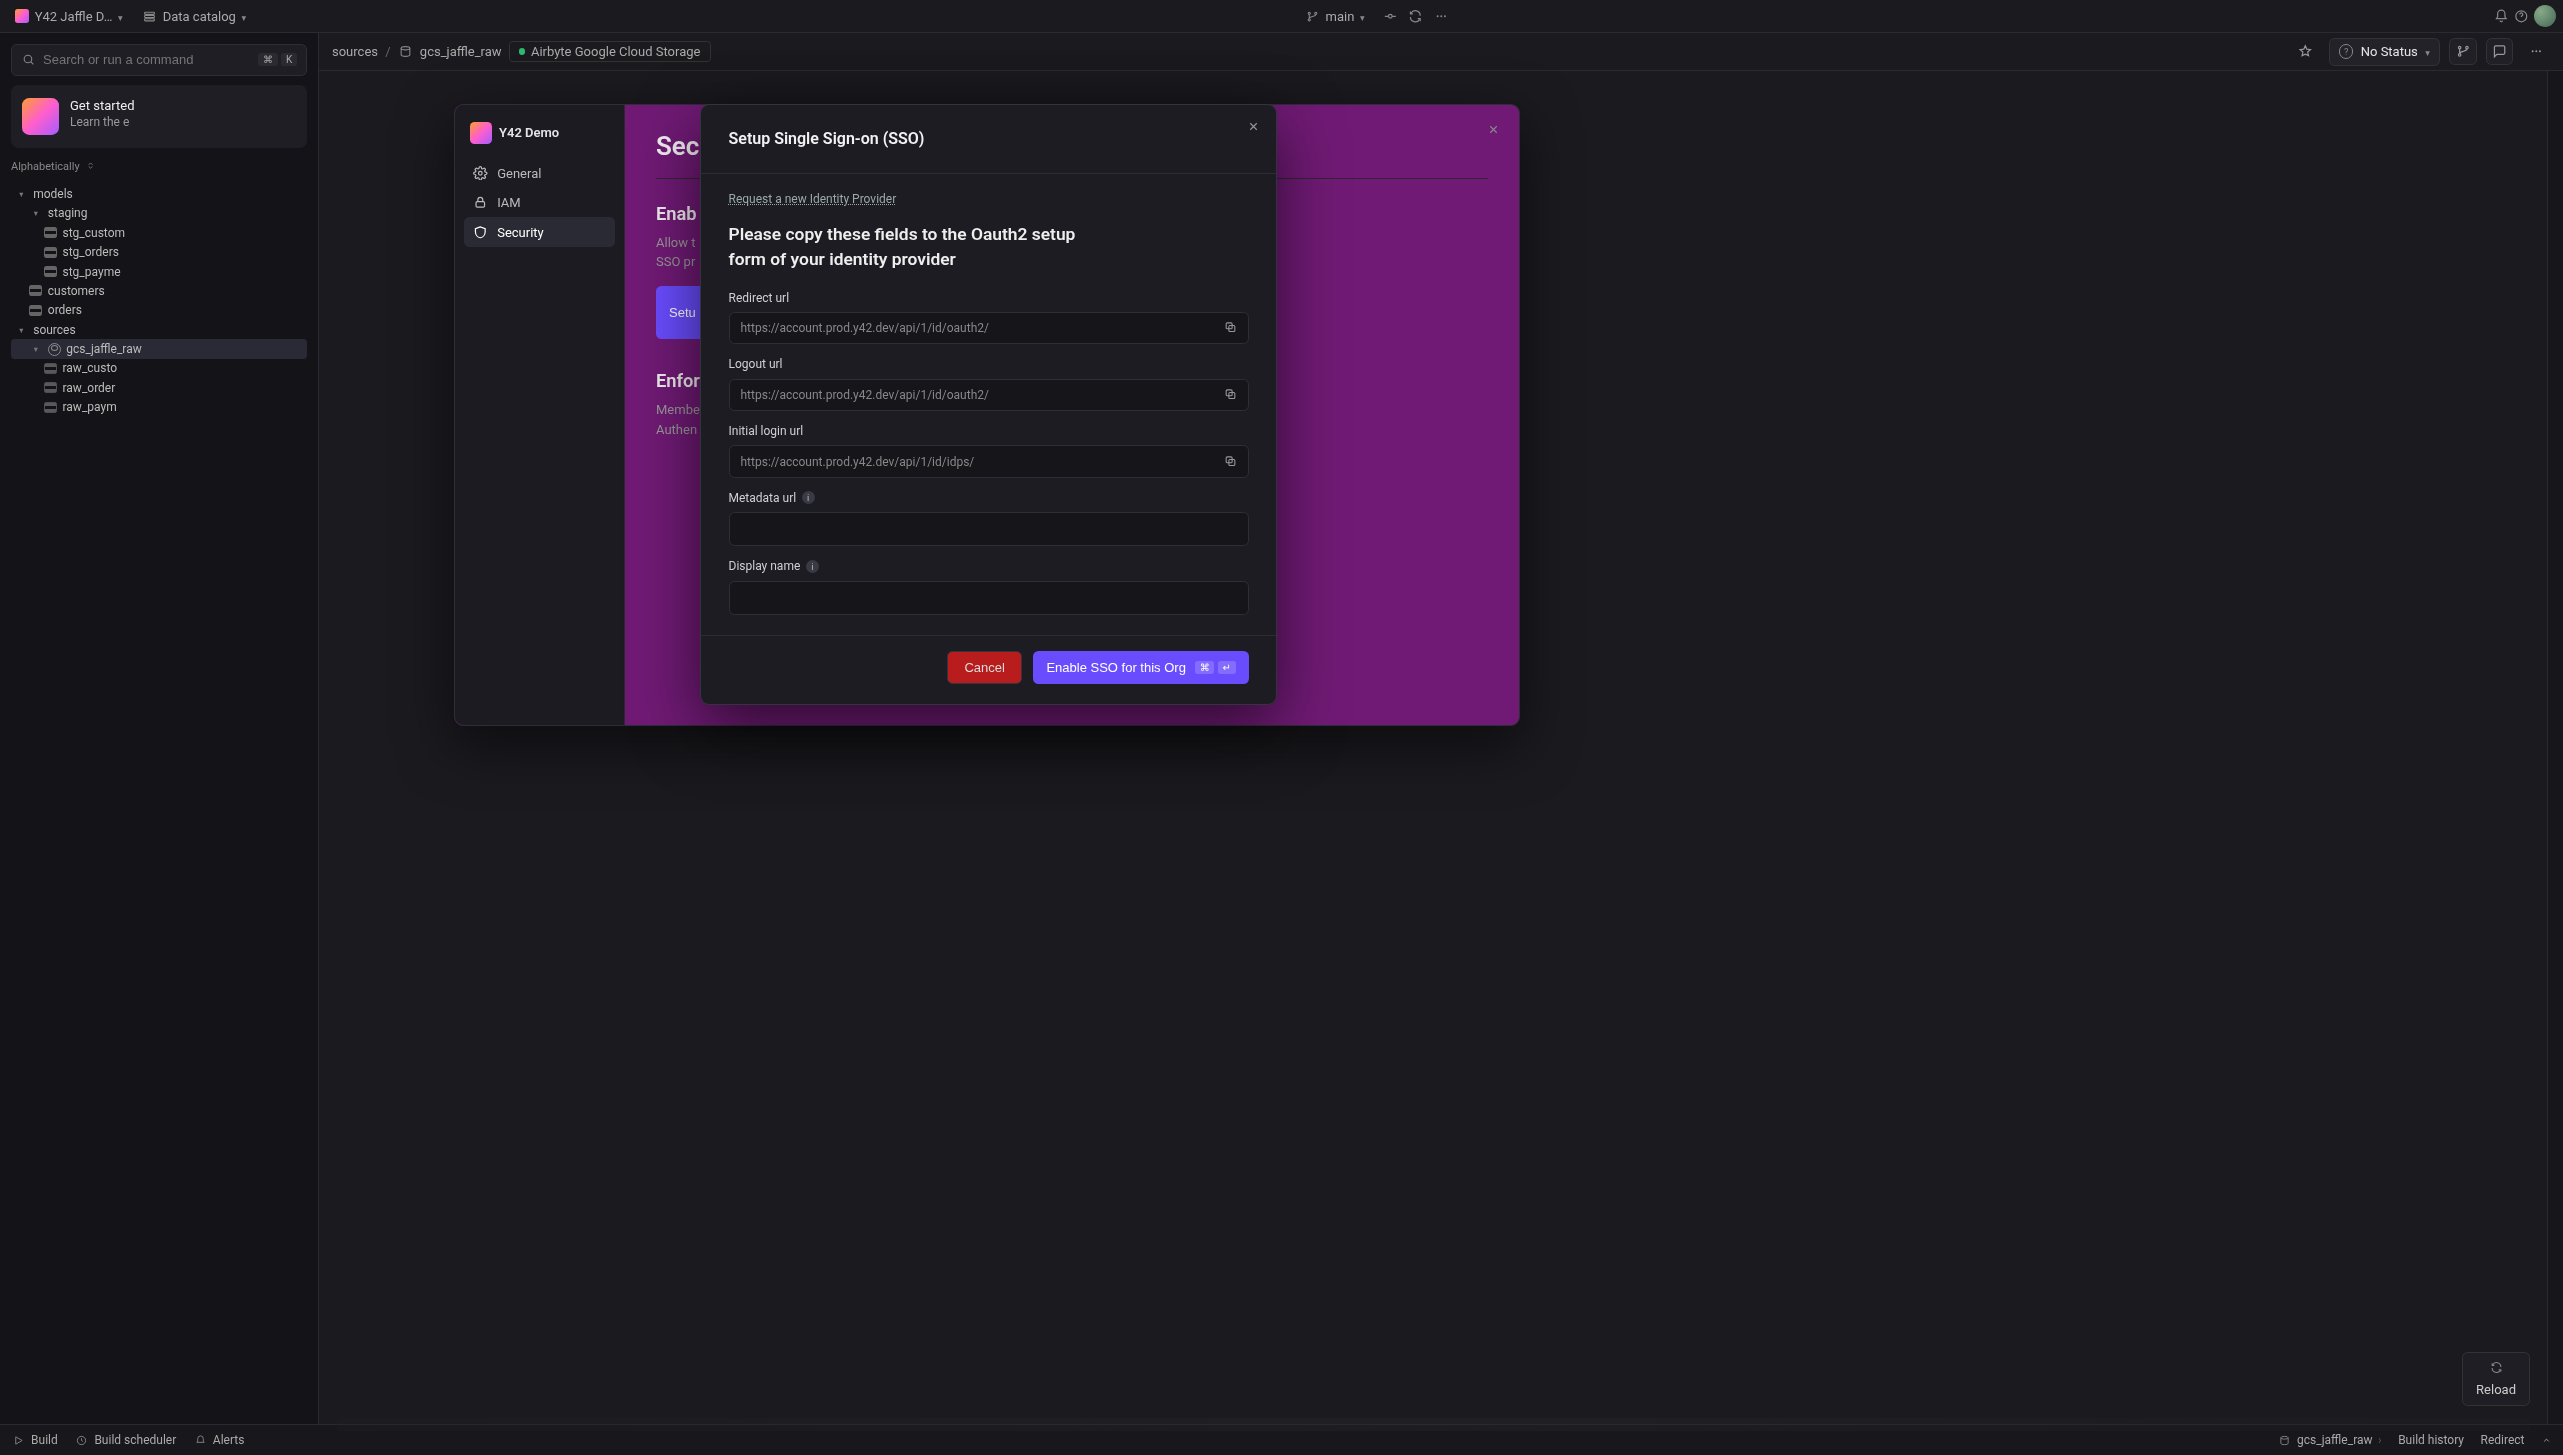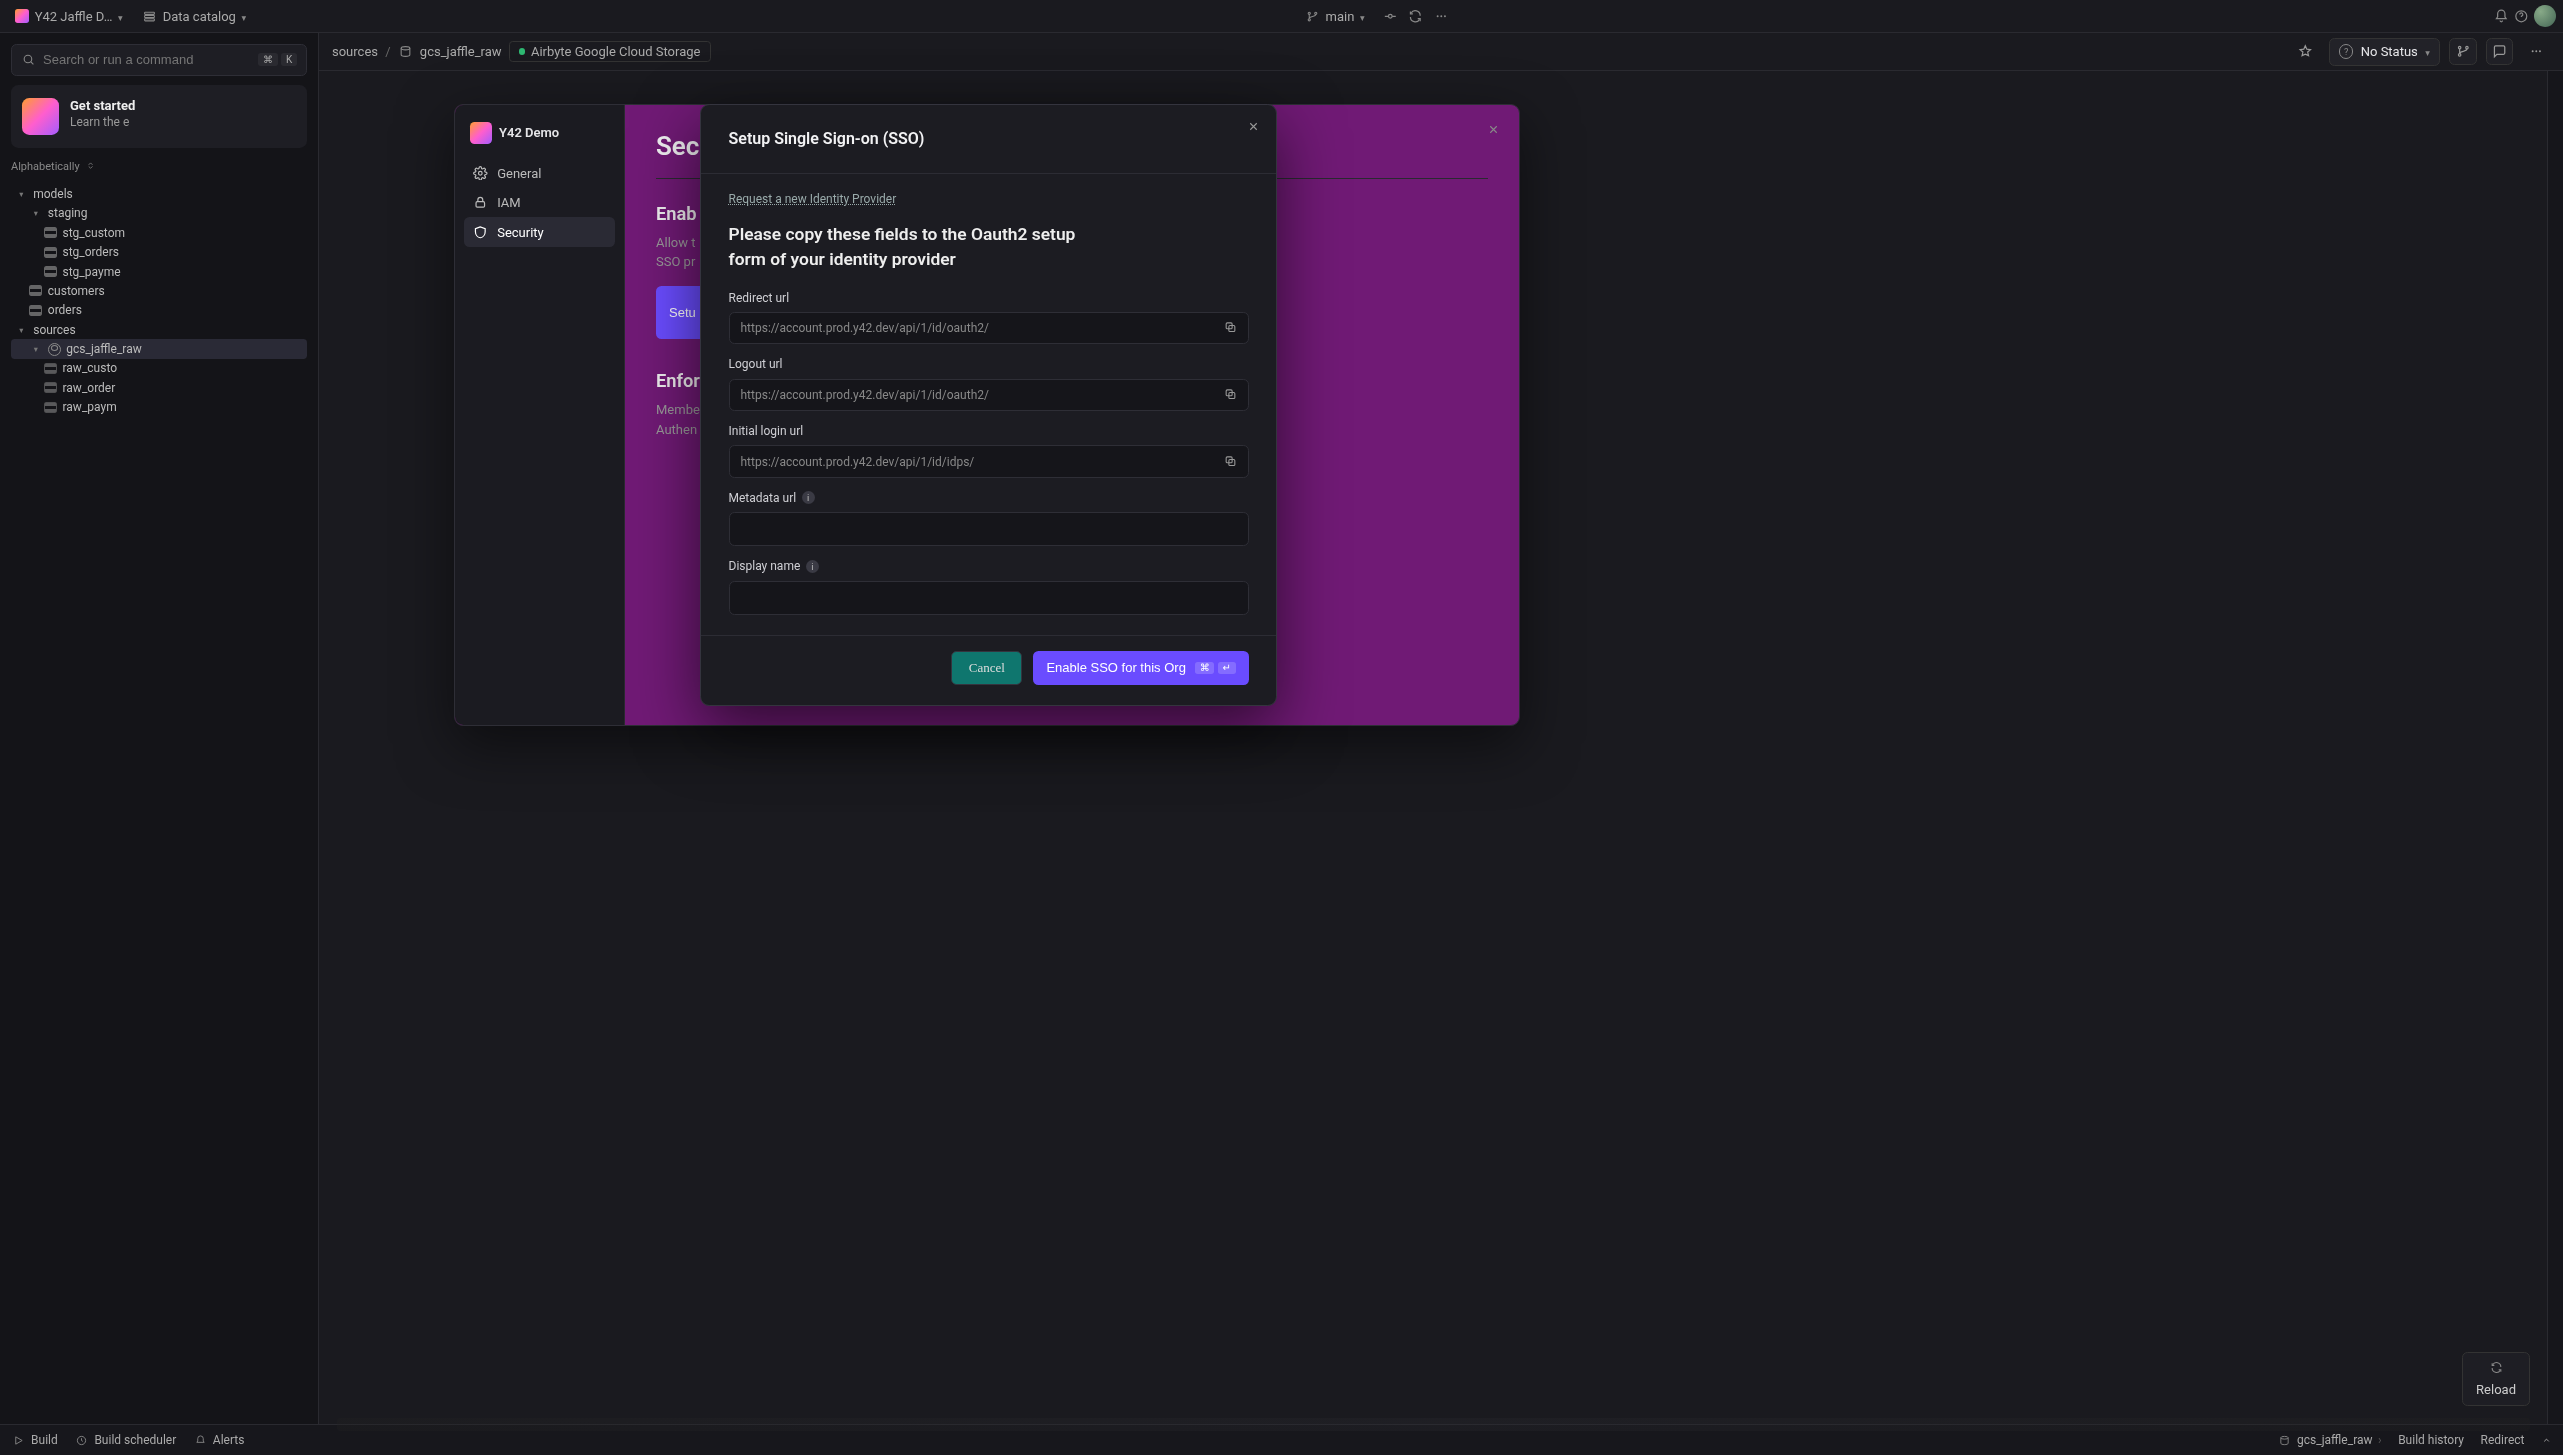--- a/index.html
+++ b/index.html
@@ -75,21 +75,21 @@
   }
   .getstarted {
     display: flex; gap: 11px; align-items: flex-start;
     background: #1e1e24; border-radius: 7.3px; padding: 13px 11px;
   }
   .gs-logo {
     width: 37px; height: 37px; border-radius: 7.3px;
     background: linear-gradient(135deg, #ff9d2f, #ff5ecd, #a45cff);
     flex-shrink: 0;
   }
-  .gs-title { font-weight: 700; color: #eee; }
+  .gs-title { font-weight: 400; color: #eee; }
   .gs-sub { font-size: 12px; color: #999; margin-top: 1.8px; }
   .alpha-label {
     display: flex; align-items: center; gap: 3.7px;
     font-size: 11px; color: #888; padding: 1.8px 0;
   }
   .tree { flex: 1; overflow: auto; font-size: 12px; }
   .tree-row {
     display: flex; align-items: center; gap: 5.5px;
     padding: 2.7px 0; color: #bbb; cursor: pointer;
     white-space: nowrap;
@@ -246,22 +246,22 @@
     position: absolute; right: 9.2px; top: 50%; transform: translateY(-50%);
     width: 14.6px; height: 14.6px; color: #999; cursor: pointer;
   }
   .input-box {
     width: 100%; background: #15151a; border: 0.9px solid #2e2e36; border-radius: 5.5px;
     padding: 9.2px 11px; color: #ddd; font-size: 12px; outline: none;
   }
   .sso-footer-divider { border: none; border-top: 0.9px solid #2c2c34; margin: 20px -27.5px 14.6px -27.5px; }
   .sso-actions { display: flex; justify-content: flex-end; gap: 11px; }
   .btn-secondary {
-    background: #0f766e; color: #ddd; border: 0.9px solid #34343e;
-    border-radius: 5.5px; padding: 8.2px 16.5px; font-size: 13px; cursor: pointer; font-family: Liberation Serif, serif;
+    background: #b91c1c; color: #ddd; border: 0.9px solid #34343e;
+    border-radius: 5.5px; padding: 8.2px 16.5px; font-size: 13px; cursor: pointer;
   }
   .btn-primary {
     display: inline-flex; align-items: center; gap: 9.2px;
     background: #6a4cff; color: #fff; border: none; border-radius: 5.5px;
     padding: 8.2px 13px; font-size: 13px; cursor: pointer;
   }
   .kbd-inline { display: flex; gap: 3.7px; }
   .kbd-inline span {
     background: rgba(255,255,255,.18); border-radius: 2.7px; padding: 0.9px 4.6px;
     font-size: 10px;

